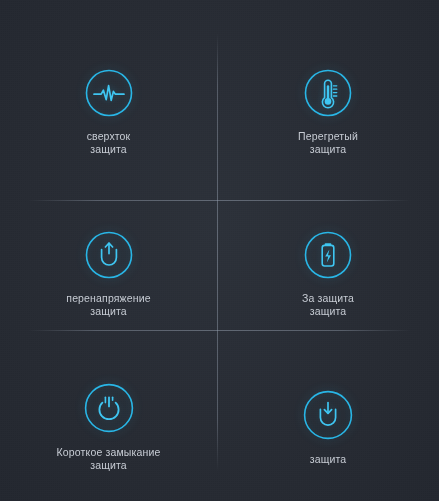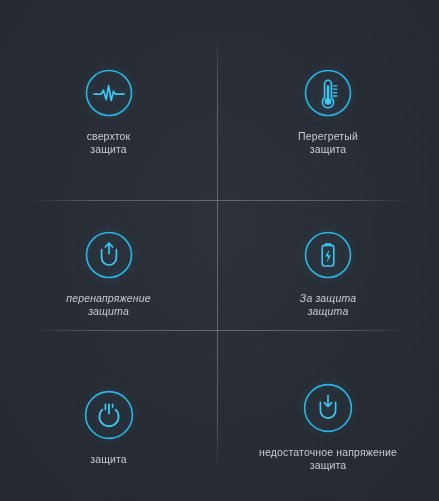--- a/index.html
+++ b/index.html
@@ -79,21 +79,21 @@
   .cell {
     display: flex;
     flex-direction: column;
     align-items: center;
     justify-content: center;
     text-align: center;
     padding: 0 4px;
     box-sizing: border-box;
   }
   .cell.r1 { padding-top: 22px; }
-  .cell.r2 { padding-top: 16px; font-style: italic; }
+  .cell.r2 { padding-top: 16px; }
   .cell.r3 { padding-top: 22px; }
 
   .icon-wrap {
     width: 52px;
     height: 52px;
     display: block;
     margin-bottom: 11px;
     filter: drop-shadow(0 0 5px rgba(41,182,230,0.30));
   }
   .icon-wrap svg { display: block; width: 52px; height: 52px; }
@@ -187,33 +187,33 @@
       <span class="icon-wrap">
         <svg viewBox="0 0 54 54" fill="none">
           <circle cx="27" cy="27" r="23.4" stroke="#29b6e6" stroke-width="1.6"></circle>
           <path d="M20.4 21.6 a9.6 9.6 0 1 0 13.2 0" stroke="#3fc6f2" stroke-width="1.8" stroke-linecap="round"></path>
           <path d="M27 16.4 V25.4" stroke="#3fc6f2" stroke-width="1.8" stroke-linecap="round"></path>
           <path d="M23.4 16.2 V21.6" stroke="#3fc6f2" stroke-width="1.6" stroke-linecap="round"></path>
           <path d="M30.6 16.2 V19.2" stroke="#3fc6f2" stroke-width="1.6" stroke-linecap="round"></path>
         </svg>
       </span>
       <span class="label">
+        <span>Короткое замыкание</span>
         <span class="line2">защита</span>
       </span>
     </div>
 
     <div class="cell r3">
       <span class="icon-wrap">
         <svg viewBox="0 0 54 54" fill="none">
           <circle cx="27" cy="27" r="23.4" stroke="#29b6e6" stroke-width="1.6"></circle>
           <path d="M19.4 21.4 V29.6 a7.6 7.6 0 0 0 15.2 0 V21.4" stroke="#3fc6f2" stroke-width="1.7" stroke-linecap="round"></path>
           <path d="M27 14.6 V25.2" stroke="#3fc6f2" stroke-width="1.7" stroke-linecap="round"></path>
           <path d="M23.4 21.6 L27 25.4 L30.6 21.6" stroke="#3fc6f2" stroke-width="1.7" stroke-linecap="round" stroke-linejoin="round"></path>
         </svg>
       </span>
       <span class="label">
-        <span>недостаточное напряжение</span>
         <span class="line2">защита</span>
       </span>
     </div>
 
   </div>
 </div>
 
 </body></html>

